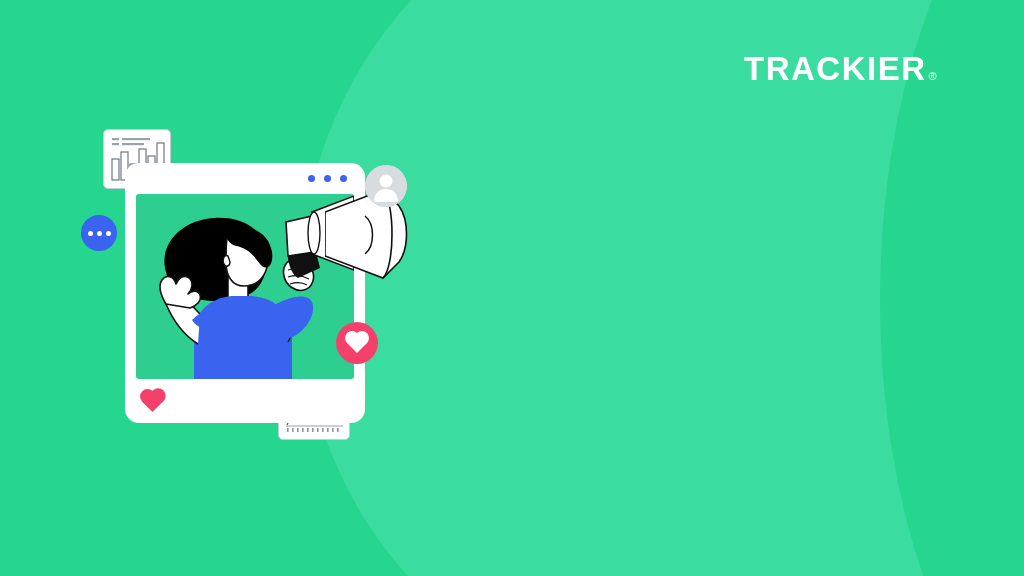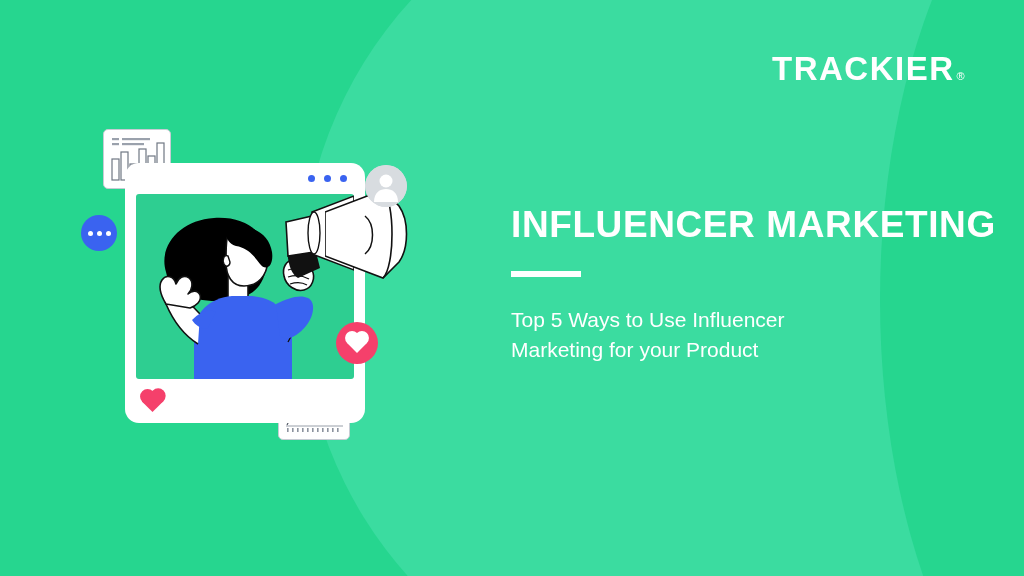--- a/index.html
+++ b/index.html
@@ -33,21 +33,20 @@
     border-radius:50%;
     background:#26D68F;
   }
 
   
   #logo {
     position:absolute;
     left:744px; top:52px;
     display:flex; align-items:flex-end;
     color:#ffffff;
-    margin-left:28px;
   }
   #logo-word {
     font-size:33px;
     font-weight:bold;
     letter-spacing:1.5px;
     line-height:1;
     color:#ffffff;
   }
   #logo-tm {
     font-size:11px;
@@ -195,25 +194,20 @@
 <div id="banner">
 
   <div class="bg-band" id="band-main"></div>
   <div class="bg-band" id="band-edge"></div>
 
   <div id="logo">
     <span id="logo-word">TRACKIER</span>
     <span id="logo-tm">®</span>
   </div>
 
-  <div id="text-col">
-    <div id="headline">INFLUENCER MARKETING</div>
-    <div id="divider"></div>
-    <div id="subhead">Top 5 Ways to Use Influencer Marketing for your Product</div>
-  </div>
 
   <div id="illustration">
 
     <div class="mini-card" id="card-bars">
       <svg width="66" height="58" viewBox="0 0 66 58">
         <rect x="8" y="8" width="7" height="2.2" fill="#9AA1AC"></rect>
         <rect x="18" y="8" width="28" height="2.2" fill="#9AA1AC"></rect>
         <rect x="8" y="13" width="7" height="2.2" fill="#9AA1AC"></rect>
         <rect x="18" y="13" width="22" height="2.2" fill="#9AA1AC"></rect>
         <rect x="8" y="29" width="7" height="21" fill="#ffffff" stroke="#6F7783" stroke-width="1.2"></rect>

